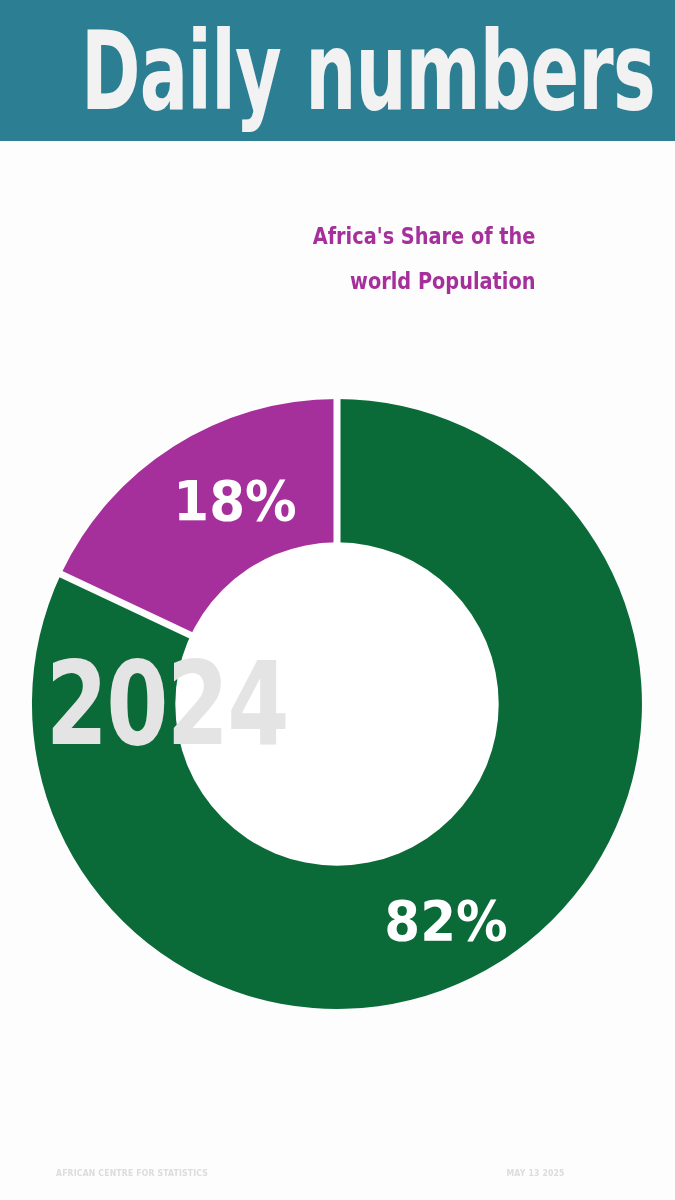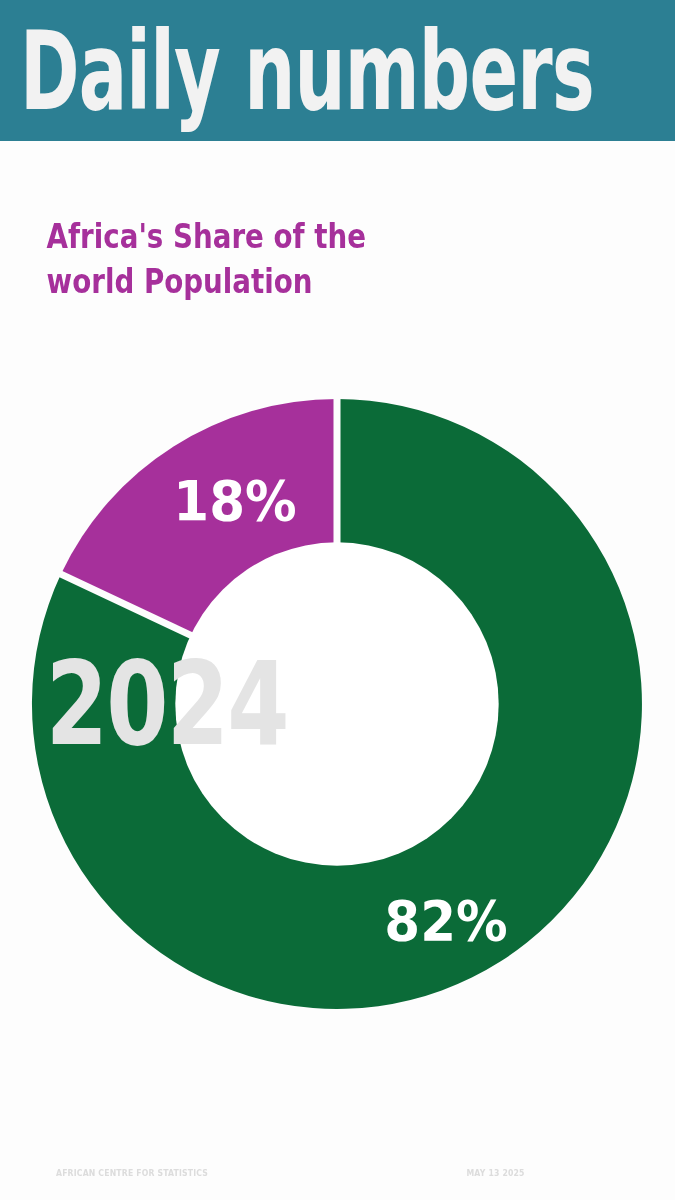--- a/index.html
+++ b/index.html
@@ -19,21 +19,21 @@
   
   .header-banner {
     position: absolute;
     left: 0;
     top: 0;
     width: 675px;
     height: 141px;
     background: #2c7f93;
     display: flex;
     align-items: center;
-    justify-content: flex-end;
+    justify-content: flex-start;
     overflow: hidden;
   }
   .header-title {
     color: #f2f2f2;
     font-family: "DejaVu Sans", sans-serif;
     font-weight: bold;
     font-size: 92px;
     line-height: 1;
     letter-spacing: -1px;
     transform: scaleX(0.78) scaleY(1.18);
@@ -41,25 +41,25 @@
     white-space: nowrap;
     margin-top: 2px;
   }
 
   
   .chart-title {
     position: absolute;
     left: 0;
     top: 214px;
     width: 582px;
-    text-align: left;
+    text-align: right;
     color: #a6309b;
     font-family: "DejaVu Sans", sans-serif;
     font-weight: bold;
-    font-size: 33px;
+    font-size: 23px;
     line-height: 45px;
     letter-spacing: 0px;
   }
   .chart-title .tline {
     display: block;
     transform: scaleX(0.84);
     transform-origin: center center;
   }
 
   
@@ -112,20 +112,21 @@
   .label-minor { left: 142px; top: 80px; }
   .label-major { left: 353px; top: 500px; }
 
   
   .footer {
     position: absolute;
     left: 0;
     bottom: 0;
     width: 543px;
     height: 56px;
+    padding-left: 40px;
   }
   .footer-source {
     position: absolute;
     left: 56px;
     bottom: 22px;
     color: #dcdcdc;
     font-family: "DejaVu Sans", sans-serif;
     font-weight: bold;
     font-size: 9px;
     letter-spacing: 0.2px;

